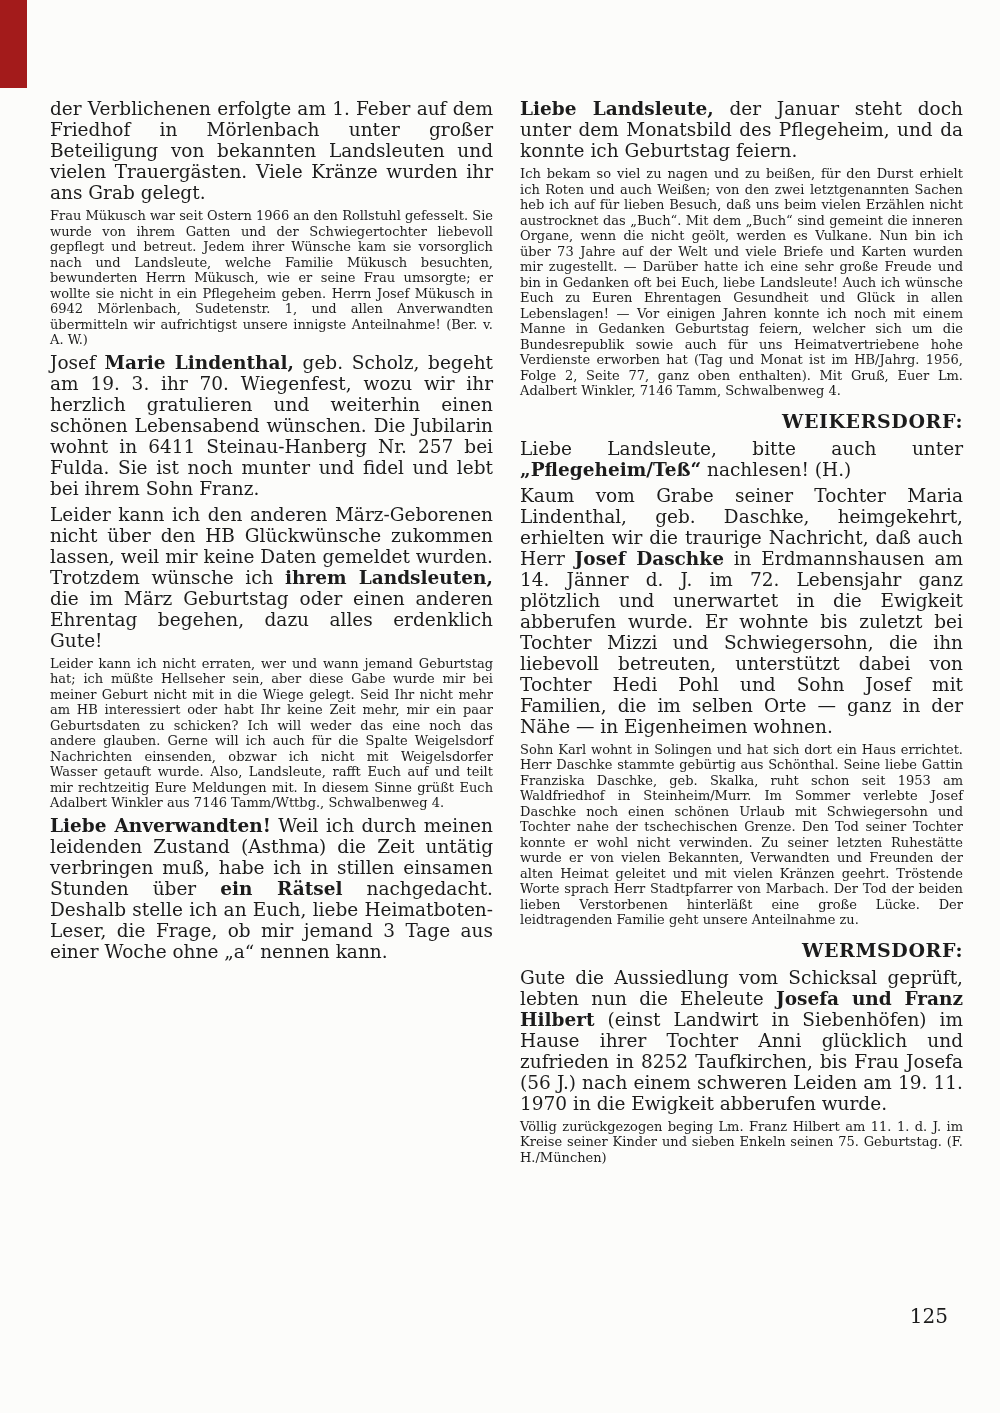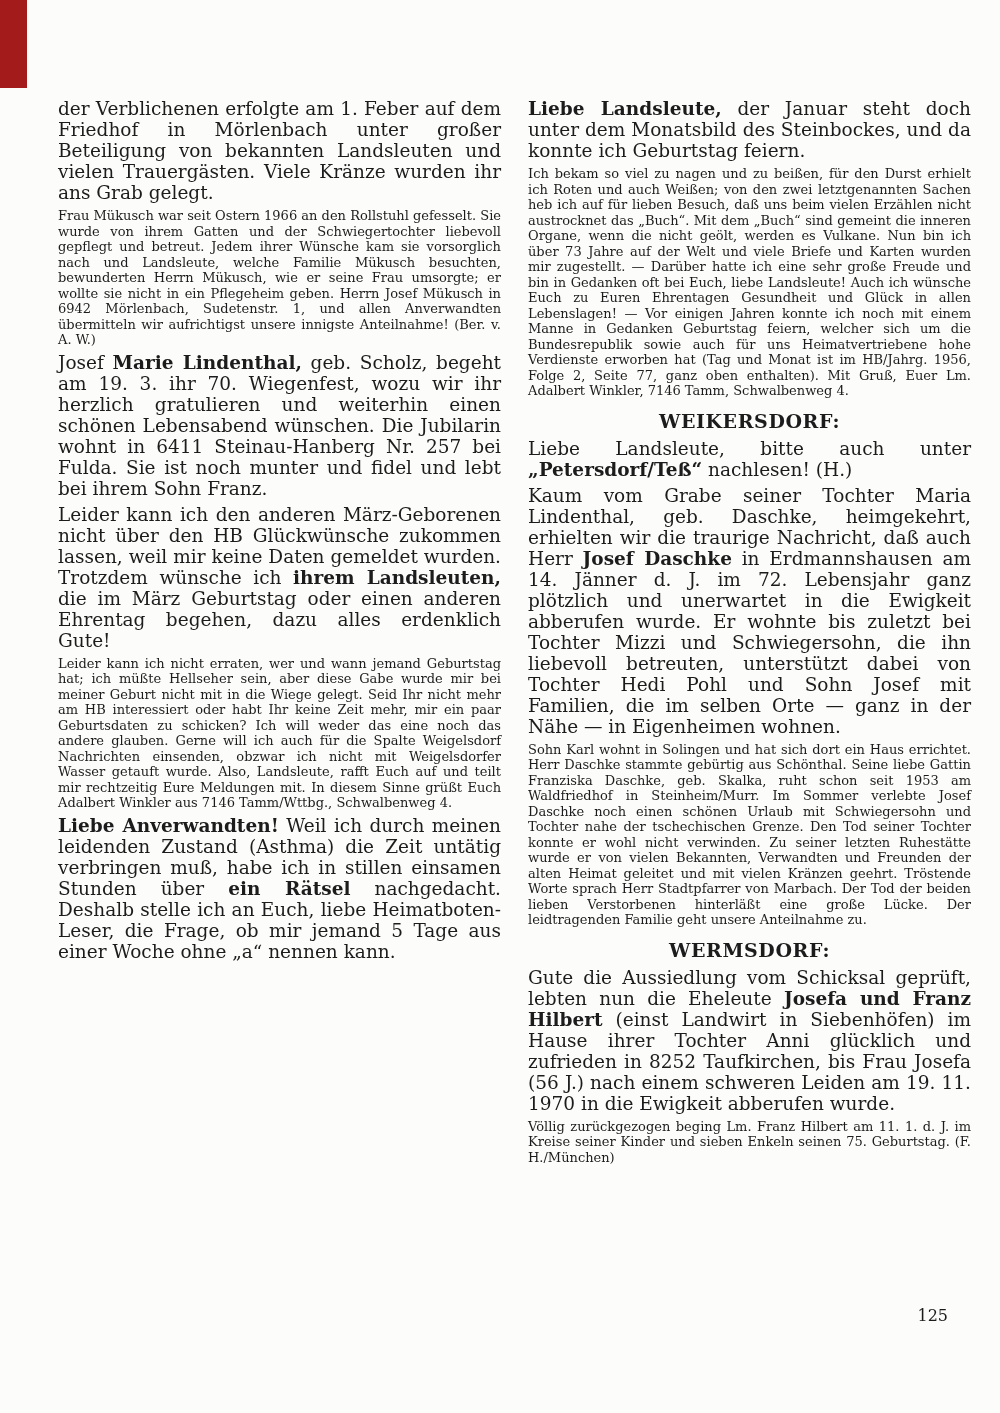--- a/index.html
+++ b/index.html
@@ -18,21 +18,21 @@
   }
   .corner-mark {
     position: absolute;
     left: 0;
     top: 0;
     width: 27px;
     height: 88px;
   }
   .columns {
     position: absolute;
-    left: 58px;
+    left: 50px;
     top: 98px;
     width: 913px;
     display: flex;
     gap: 27px;
   }
   .col {
     width: 447px;
     text-align: justify;
     hyphens: auto;
     -webkit-hyphens: auto;
@@ -47,55 +47,55 @@
     font-size: 13px;
     line-height: 15.5px;
     margin-bottom: 4px !important;
   }
   .heading {
     font-size: 19px;
     line-height: 22px;
     font-weight: bold;
     letter-spacing: 0.6px;
     margin: 11px 0 6px 0;
-    text-align: center;
+    text-align: right;
   }
   b { font-weight: bold; }
   .page-number {
     position: absolute;
     right: 52px;
     bottom: 86px;
-    font-size: 16px;
+    font-size: 20px;
     line-height: 22px;
     margin-top: 44px;
   }
 </style>
 </head>
 <body>
 
 <div class="page">
 
   <div class="corner-mark" style="background:#a31b1b;"></div>
 
   <div class="columns">
 
     <div class="col">
       <p class="lg">der Verblichenen erfolgte am 1. Feber auf dem Friedhof in Mörlenbach unter großer Beteiligung von bekannten Landsleuten und vielen Trauergästen. Viele Kränze wurden ihr ans Grab gelegt.</p>
       <p class="sm">Frau Mükusch war seit Ostern 1966 an den Rollstuhl gefesselt. Sie wurde von ihrem Gatten und der Schwiegertochter liebevoll gepflegt und betreut. Jedem ihrer Wünsche kam sie vorsorglich nach und Landsleute, welche Familie Mükusch besuchten, bewunderten Herrn Mükusch, wie er seine Frau umsorgte; er wollte sie nicht in ein Pflegeheim geben. Herrn Josef Mükusch in 6942 Mörlenbach, Sudetenstr. 1, und allen Anverwandten übermitteln wir aufrichtigst unsere innigste Anteilnahme! (Ber. v. A. W.)</p>
       <p class="lg"><span>Josef </span><b>Marie Lindenthal,</b><span> geb. Scholz, begeht am 19. 3. ihr 70. Wiegenfest, wozu wir ihr herzlich gratulieren und weiterhin einen schönen Lebensabend wünschen. Die Jubilarin wohnt in 6411 Steinau-Hanberg Nr. 257 bei Fulda. Sie ist noch munter und fidel und lebt bei ihrem Sohn Franz.</span></p>
       <p class="lg"><span>Leider kann ich den anderen März-Geborenen nicht über den HB Glückwünsche zukommen lassen, weil mir keine Daten gemeldet wurden. Trotzdem wünsche ich </span><b>ihrem Landsleuten,</b><span> die im März Geburtstag oder einen anderen Ehrentag begehen, dazu alles erdenklich Gute!</span></p>
       <p class="sm">Leider kann ich nicht erraten, wer und wann jemand Geburtstag hat; ich müßte Hellseher sein, aber diese Gabe wurde mir bei meiner Geburt nicht mit in die Wiege gelegt. Seid Ihr nicht mehr am HB interessiert oder habt Ihr keine Zeit mehr, mir ein paar Geburtsdaten zu schicken? Ich will weder das eine noch das andere glauben. Gerne will ich auch für die Spalte Weigelsdorf Nachrichten einsenden, obzwar ich nicht mit Weigelsdorfer Wasser getauft wurde. Also, Landsleute, rafft Euch auf und teilt mir rechtzeitig Eure Meldungen mit. In diesem Sinne grüßt Euch Adalbert Winkler aus 7146 Tamm/Wttbg., Schwalbenweg 4.</p>
-      <p class="lg"><b>Liebe Anverwandten!</b><span> Weil ich durch meinen leidenden Zustand (Asthma) die Zeit untätig verbringen muß, habe ich in stillen einsamen Stunden über </span><b>ein Rätsel</b><span> nachgedacht. Deshalb stelle ich an Euch, liebe Heimatboten-Leser, die Frage, ob mir jemand 5 Tage aus einer Woche ohne „a“ nennen kann.</span></p>
+      <p class="lg"><b>Liebe Anverwandten!</b><span> Weil ich durch meinen leidenden Zustand (Asthma) die Zeit untätig verbringen muß, habe ich in stillen einsamen Stunden über </span><b>ein Rätsel</b><span> nachgedacht. Deshalb stelle ich an Euch, liebe Heimatboten-Leser, die Frage, ob mir jemand 3 Tage aus einer Woche ohne „a“ nennen kann.</span></p>
     </div>
 
     <div class="col">
-      <p class="lg"><b>Liebe Landsleute,</b><span> der Januar steht doch unter dem Monatsbild des Steinbockes, und da konnte ich Geburtstag feiern.</span></p>
+      <p class="lg"><b>Liebe Landsleute,</b><span> der Januar steht doch unter dem Monatsbild des Pflegeheim, und da konnte ich Geburtstag feiern.</span></p>
       <p class="sm">Ich bekam so viel zu nagen und zu beißen, für den Durst erhielt ich Roten und auch Weißen; von den zwei letztgenannten Sachen heb ich auf für lieben Besuch, daß uns beim vielen Erzählen nicht austrocknet das „Buch“. Mit dem „Buch“ sind gemeint die inneren Organe, wenn die nicht geölt, werden es Vulkane. Nun bin ich über 73 Jahre auf der Welt und viele Briefe und Karten wurden mir zugestellt. — Darüber hatte ich eine sehr große Freude und bin in Gedanken oft bei Euch, liebe Landsleute! Auch ich wünsche Euch zu Euren Ehrentagen Gesundheit und Glück in allen Lebenslagen! — Vor einigen Jahren konnte ich noch mit einem Manne in Gedanken Geburtstag feiern, welcher sich um die Bundesrepublik sowie auch für uns Heimatvertriebene hohe Verdienste erworben hat (Tag und Monat ist im HB/Jahrg. 1956, Folge 2, Seite 77, ganz oben enthalten). Mit Gruß, Euer Lm. Adalbert Winkler, 7146 Tamm, Schwalbenweg 4.</p>
       <h2 class="heading">WEIKERSDORF:</h2>
-      <p class="lg"><span>Liebe Landsleute, bitte auch unter </span><b>„Petersdorf/Teß“</b><span> nachlesen! (H.)</span></p>
+      <p class="lg"><span>Liebe Landsleute, bitte auch unter </span><b>„Pflegeheim/Teß“</b><span> nachlesen! (H.)</span></p>
       <p class="lg"><span>Kaum vom Grabe seiner Tochter Maria Lindenthal, geb. Daschke, heimgekehrt, erhielten wir die traurige Nachricht, daß auch Herr </span><b>Josef Daschke</b><span> in Erdmannshausen am 14. Jänner d. J. im 72. Lebensjahr ganz plötzlich und unerwartet in die Ewigkeit abberufen wurde. Er wohnte bis zuletzt bei Tochter Mizzi und Schwiegersohn, die ihn liebevoll betreuten, unterstützt dabei von Tochter Hedi Pohl und Sohn Josef mit Familien, die im selben Orte — ganz in der Nähe — in Eigenheimen wohnen.</span></p>
       <p class="sm">Sohn Karl wohnt in Solingen und hat sich dort ein Haus errichtet. Herr Daschke stammte gebürtig aus Schönthal. Seine liebe Gattin Franziska Daschke, geb. Skalka, ruht schon seit 1953 am Waldfriedhof in Steinheim/Murr. Im Sommer verlebte Josef Daschke noch einen schönen Urlaub mit Schwiegersohn und Tochter nahe der tschechischen Grenze. Den Tod seiner Tochter konnte er wohl nicht verwinden. Zu seiner letzten Ruhestätte wurde er von vielen Bekannten, Verwandten und Freunden der alten Heimat geleitet und mit vielen Kränzen geehrt. Tröstende Worte sprach Herr Stadtpfarrer von Marbach. Der Tod der beiden lieben Verstorbenen hinterläßt eine große Lücke. Der leidtragenden Familie geht unsere Anteilnahme zu.</p>
       <h2 class="heading">WERMSDORF:</h2>
       <p class="lg"><span>Gute die Aussiedlung vom Schicksal geprüft, lebten nun die Eheleute </span><b>Josefa und Franz Hilbert</b><span> (einst Landwirt in Siebenhöfen) im Hause ihrer Tochter Anni glücklich und zufrieden in 8252 Taufkirchen, bis Frau Josefa (56 J.) nach einem schweren Leiden am 19. 11. 1970 in die Ewigkeit abberufen wurde.</span></p>
       <p class="sm">Völlig zurückgezogen beging Lm. Franz Hilbert am 11. 1. d. J. im Kreise seiner Kinder und sieben Enkeln seinen 75. Geburtstag. (F. H./München)</p>
     </div>
 
   </div>
 
   <div class="page-number">125</div>

